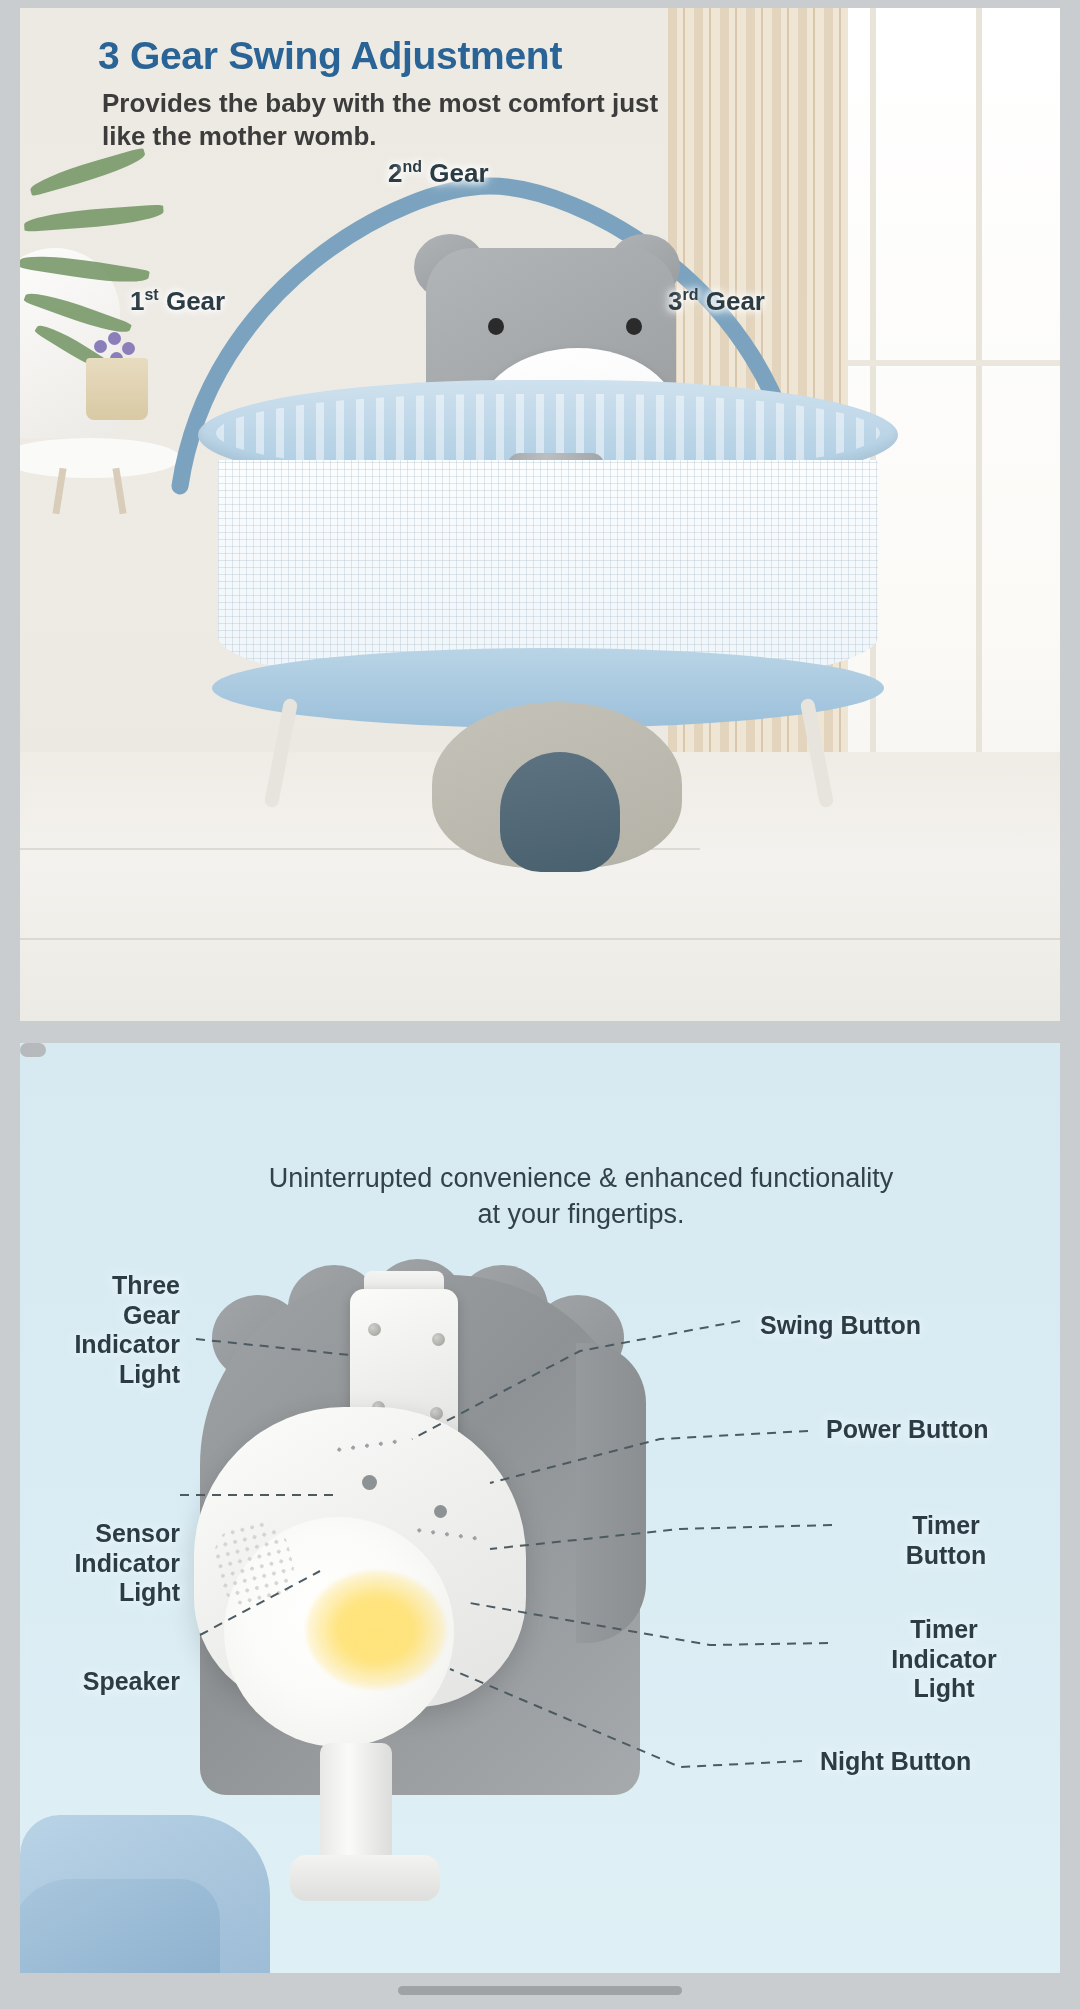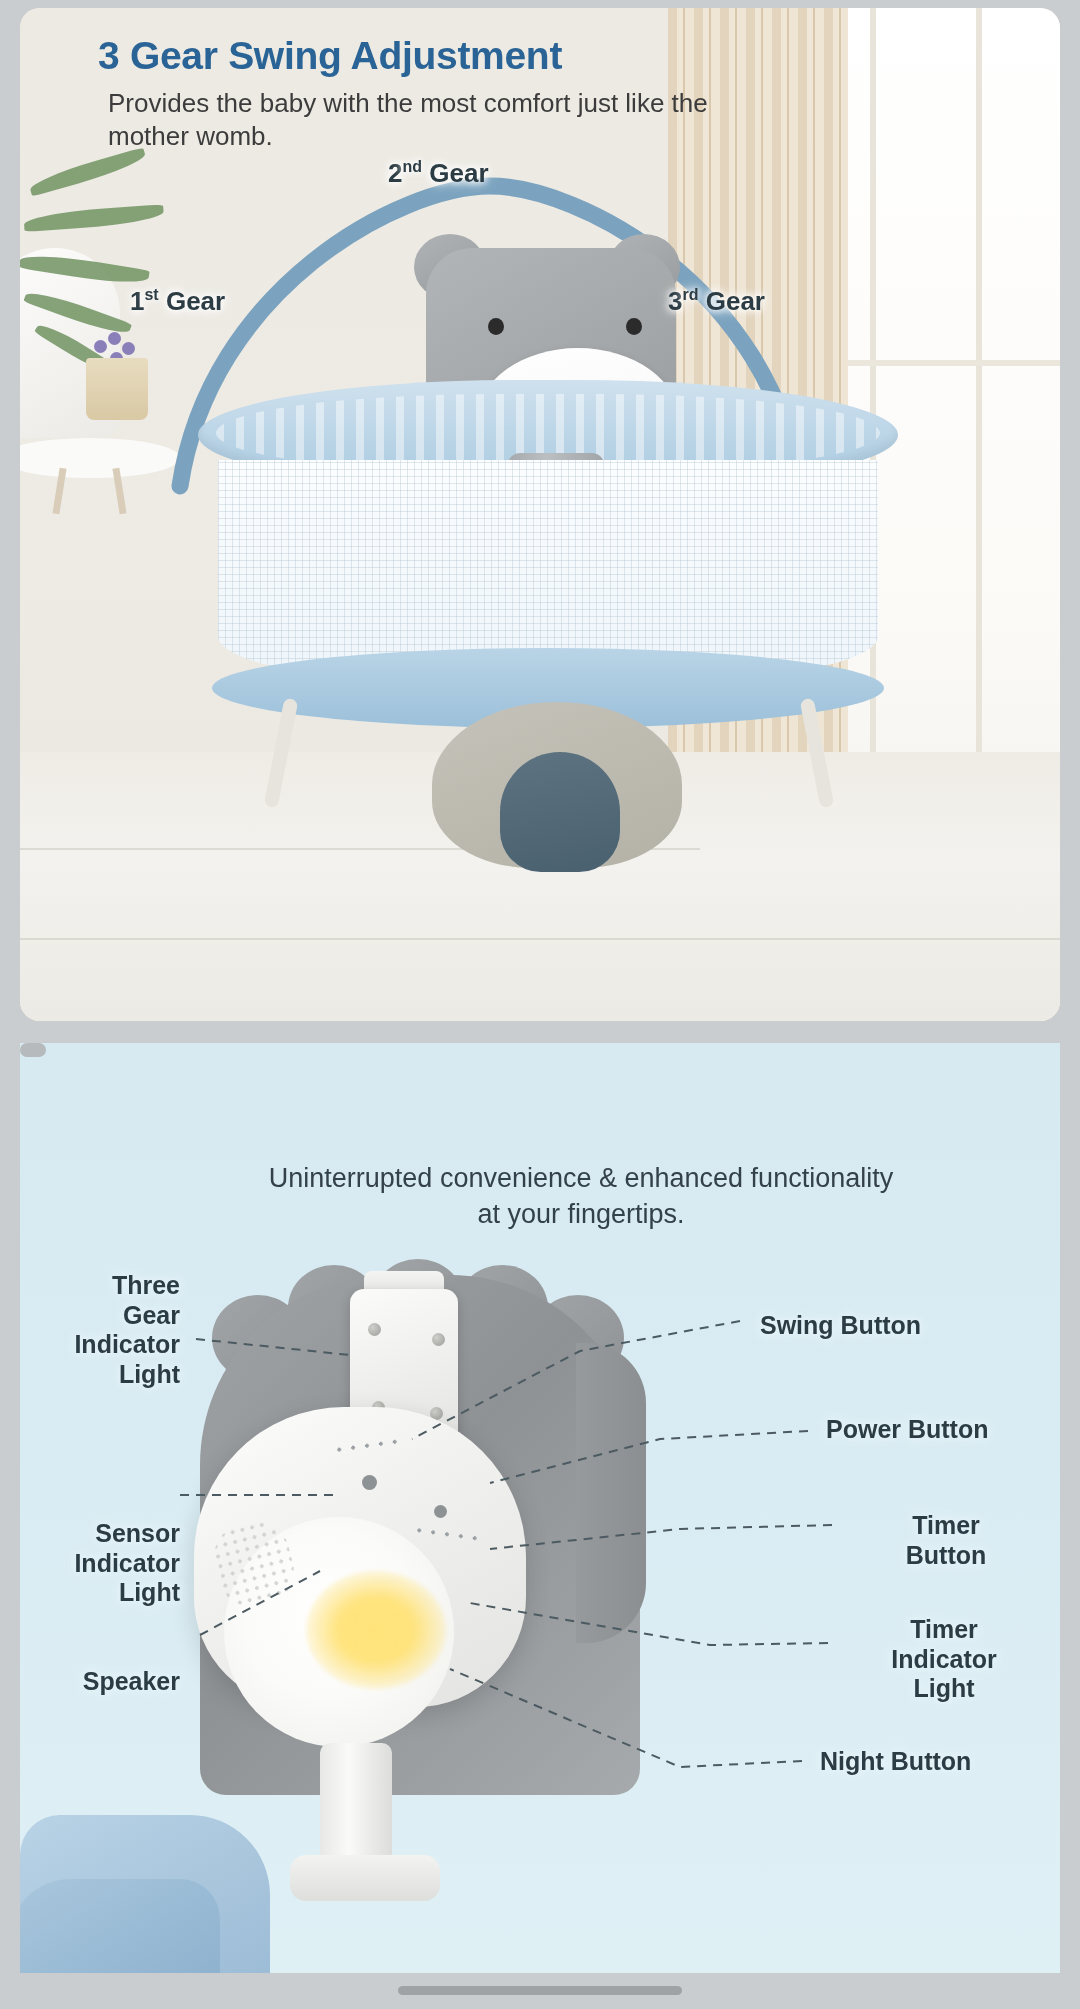--- a/index.html
+++ b/index.html
@@ -8,30 +8,30 @@
     font-family:"Liberation Sans","DejaVu Sans",sans-serif;
     -webkit-font-smoothing:antialiased;
   }
   .page{position:relative;width:1080px;height:2009px;background:#c9cdd0;}
 
   
   .panel-gear{
     position:absolute;left:20px;top:8px;width:1040px;height:1013px;
     background:linear-gradient(160deg,#eeeae2 0%,#efece6 35%,#f3f1ec 100%);
     overflow:hidden;
-    border-radius:20px;
   }
   .gear-head{position:absolute;left:78px;top:28px;width:760px;z-index:20;}
   .gear-title{
     font-size:39px;font-weight:bold;color:#2a6496;letter-spacing:-.3px;
     line-height:1.05;margin:0 0 10px 0;
   }
   .gear-sub{
-    font-size:26px;color:#3c3c3c;line-height:1.28;margin:10px;
+    font-size:26px;color:#3c3c3c;line-height:1.28;margin:4px;
     max-width:600px;
+    font-weight:bold;
   }
 
   
   .room{position:absolute;left:0;top:0;width:1040px;height:1013px;overflow:hidden;}
   .room-wall{position:absolute;left:0;top:0;width:1040px;height:1013px;
     background:linear-gradient(180deg,#edeae3 0%,#eeebe5 55%,#e9e6df 100%);}
   .room-slats{
     position:absolute;left:648px;top:0;width:180px;height:1013px;
     background:repeating-linear-gradient(90deg,
       #e2d3bb 0px,#e2d3bb 9px,

